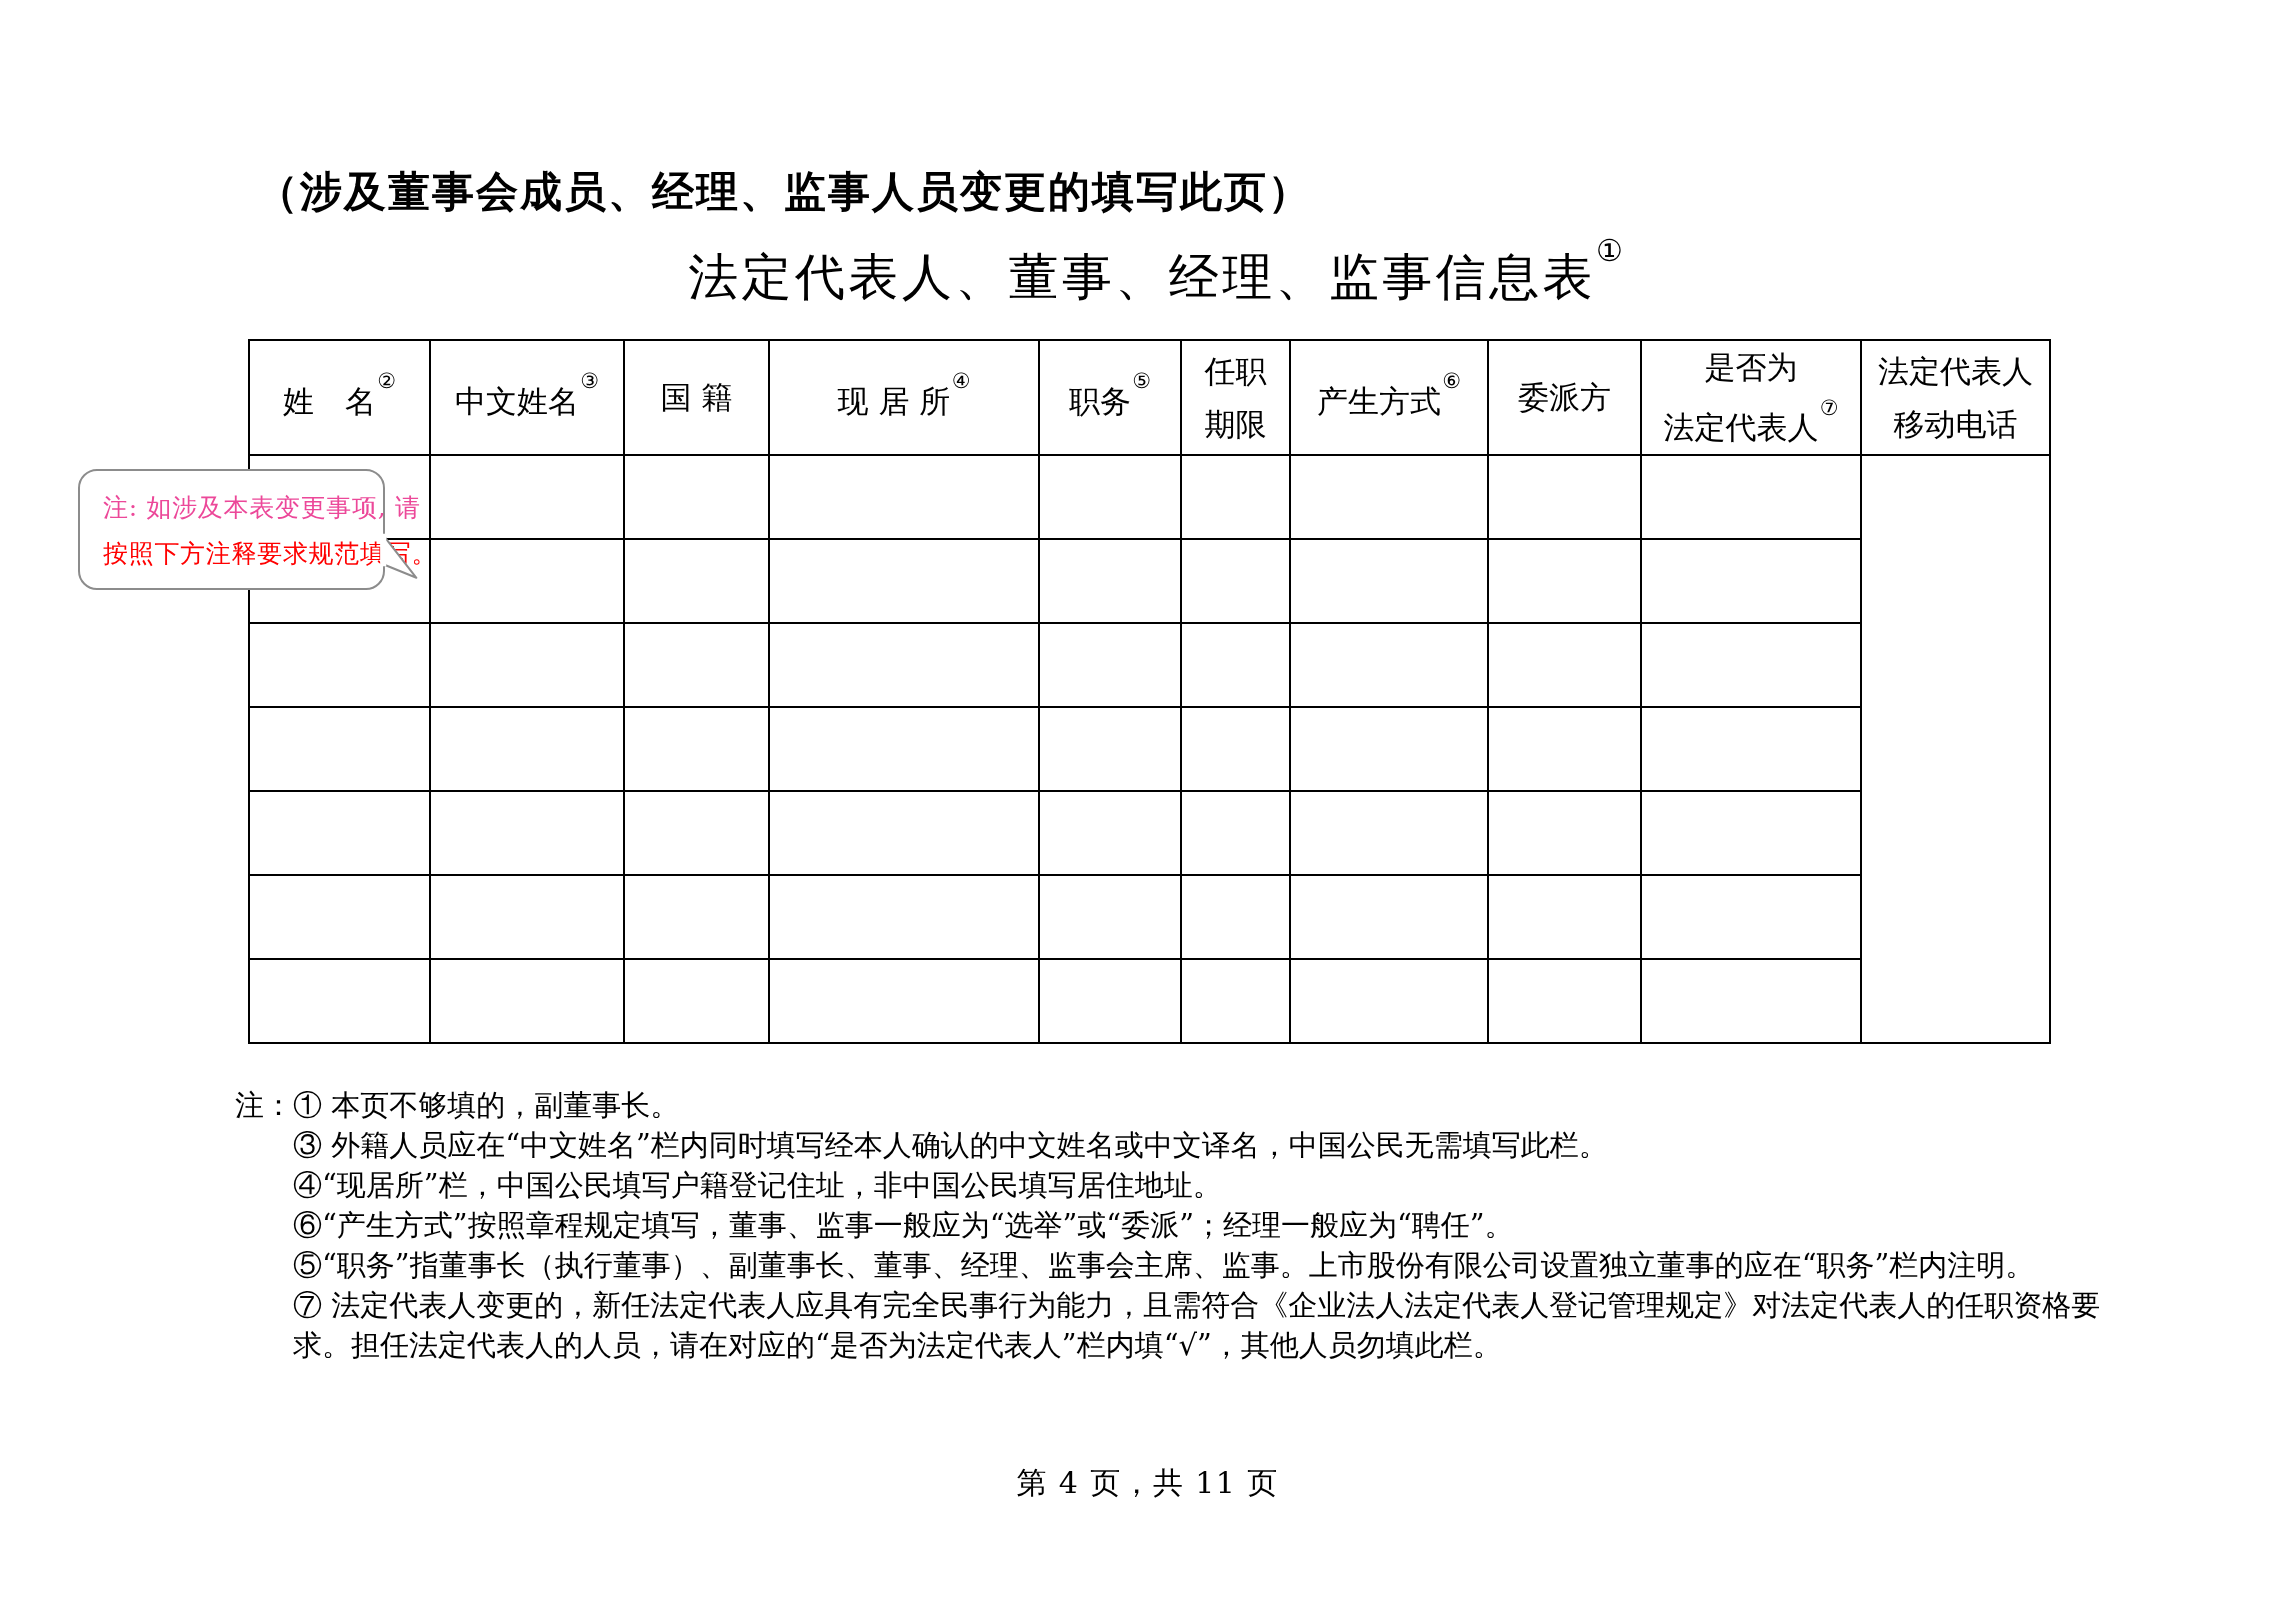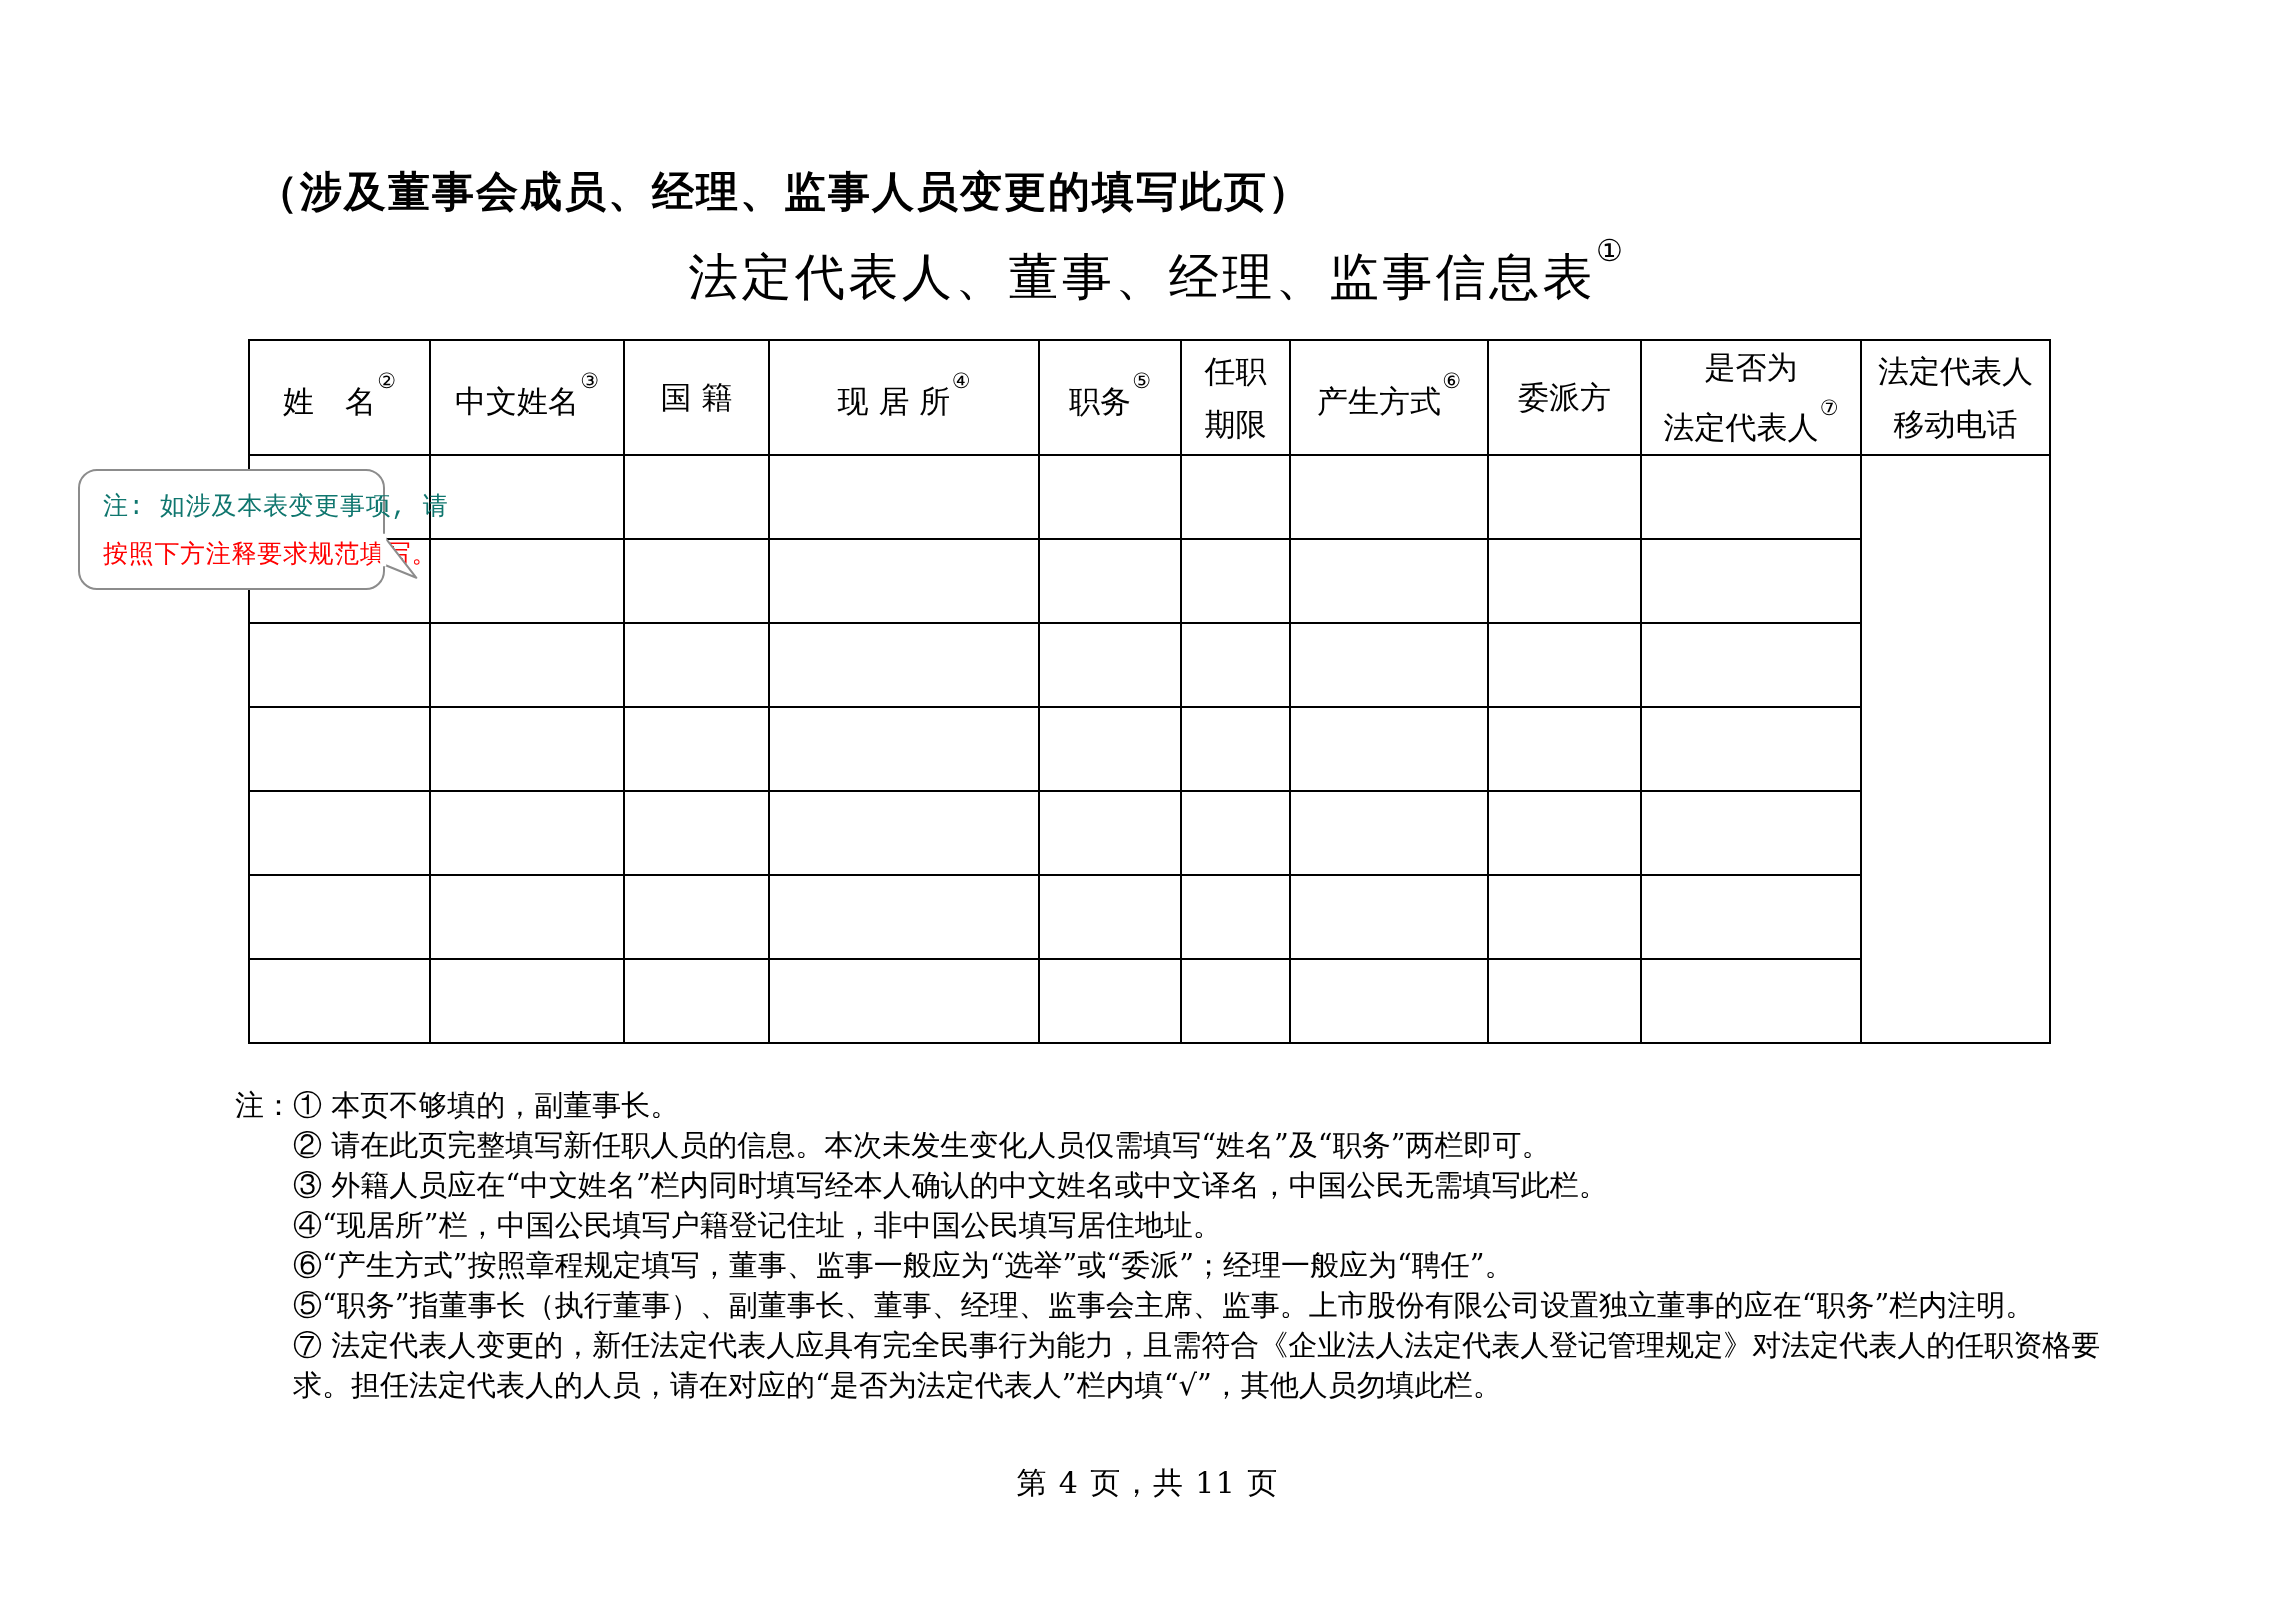--- a/index.html
+++ b/index.html
@@ -193,34 +193,33 @@
           <td></td>
           <td></td>
           <td></td>
           <td></td>
           <td></td>
         </tr>
       </tbody>
   </table>
 
   <div class="callout" style="border-color: rgb(140, 140, 140);">
-    <div class="callout-line" id="callout-line1" style="color: #0f766e; font-family: Liberation Mono, monospace;">注: 如涉及本表变更事项, 请</div>
+    <div class="callout-line" id="callout-line1" style="color: #ec4899;">注: 如涉及本表变更事项, 请</div>
     <div class="callout-line" id="callout-line2" style="color: rgb(255, 0, 0);">按照下方注释要求规范填写。</div>
   </div>
 
   <svg class="callout-tail" width="61" height="63" viewBox="0 0 90 92">
     <path id="tail-path" d="M15,10 L64,73 L15,53 Z" fill="#ffffff" stroke="#8c8c8c" stroke-width="3" stroke-linejoin="round"></path>
     <line x1="15" y1="8" x2="15" y2="56" stroke="#ffffff" stroke-width="9"></line>
   </svg>
 
   <div class="notes">
     <div class="notes-label">注：</div>
     <div class="notes-items" id="notes-items">
         <div class="note-item">① 本页不够填的，副董事长。</div>
-        <div class="note-item">② 请在此页完整填写新任职人员的信息。本次未发生变化人员仅需填写“姓名”及“职务”两栏即可。</div>
         <div class="note-item">③ 外籍人员应在“中文姓名”栏内同时填写经本人确认的中文姓名或中文译名，中国公民无需填写此栏。</div>
         <div class="note-item">④“现居所”栏，中国公民填写户籍登记住址，非中国公民填写居住地址。</div>
         <div class="note-item">⑥“产生方式”按照章程规定填写，董事、监事一般应为“选举”或“委派”；经理一般应为“聘任”。</div>
         <div class="note-item">⑤“职务”指董事长（执行董事）、副董事长、董事、经理、监事会主席、监事。上市股份有限公司设置独立董事的应在“职务”栏内注明。</div>
         <div class="note-item">⑦ 法定代表人变更的，新任法定代表人应具有完全民事行为能力，且需符合《企业法人法定代表人登记管理规定》对法定代表人的任职资格要求。担任法定代表人的人员，请在对应的“是否为法定代表人”栏内填“√”，其他人员勿填此栏。</div>
       </div>
   </div>
 
   <div class="footer">第 4 页，共 11 页</div>
 

